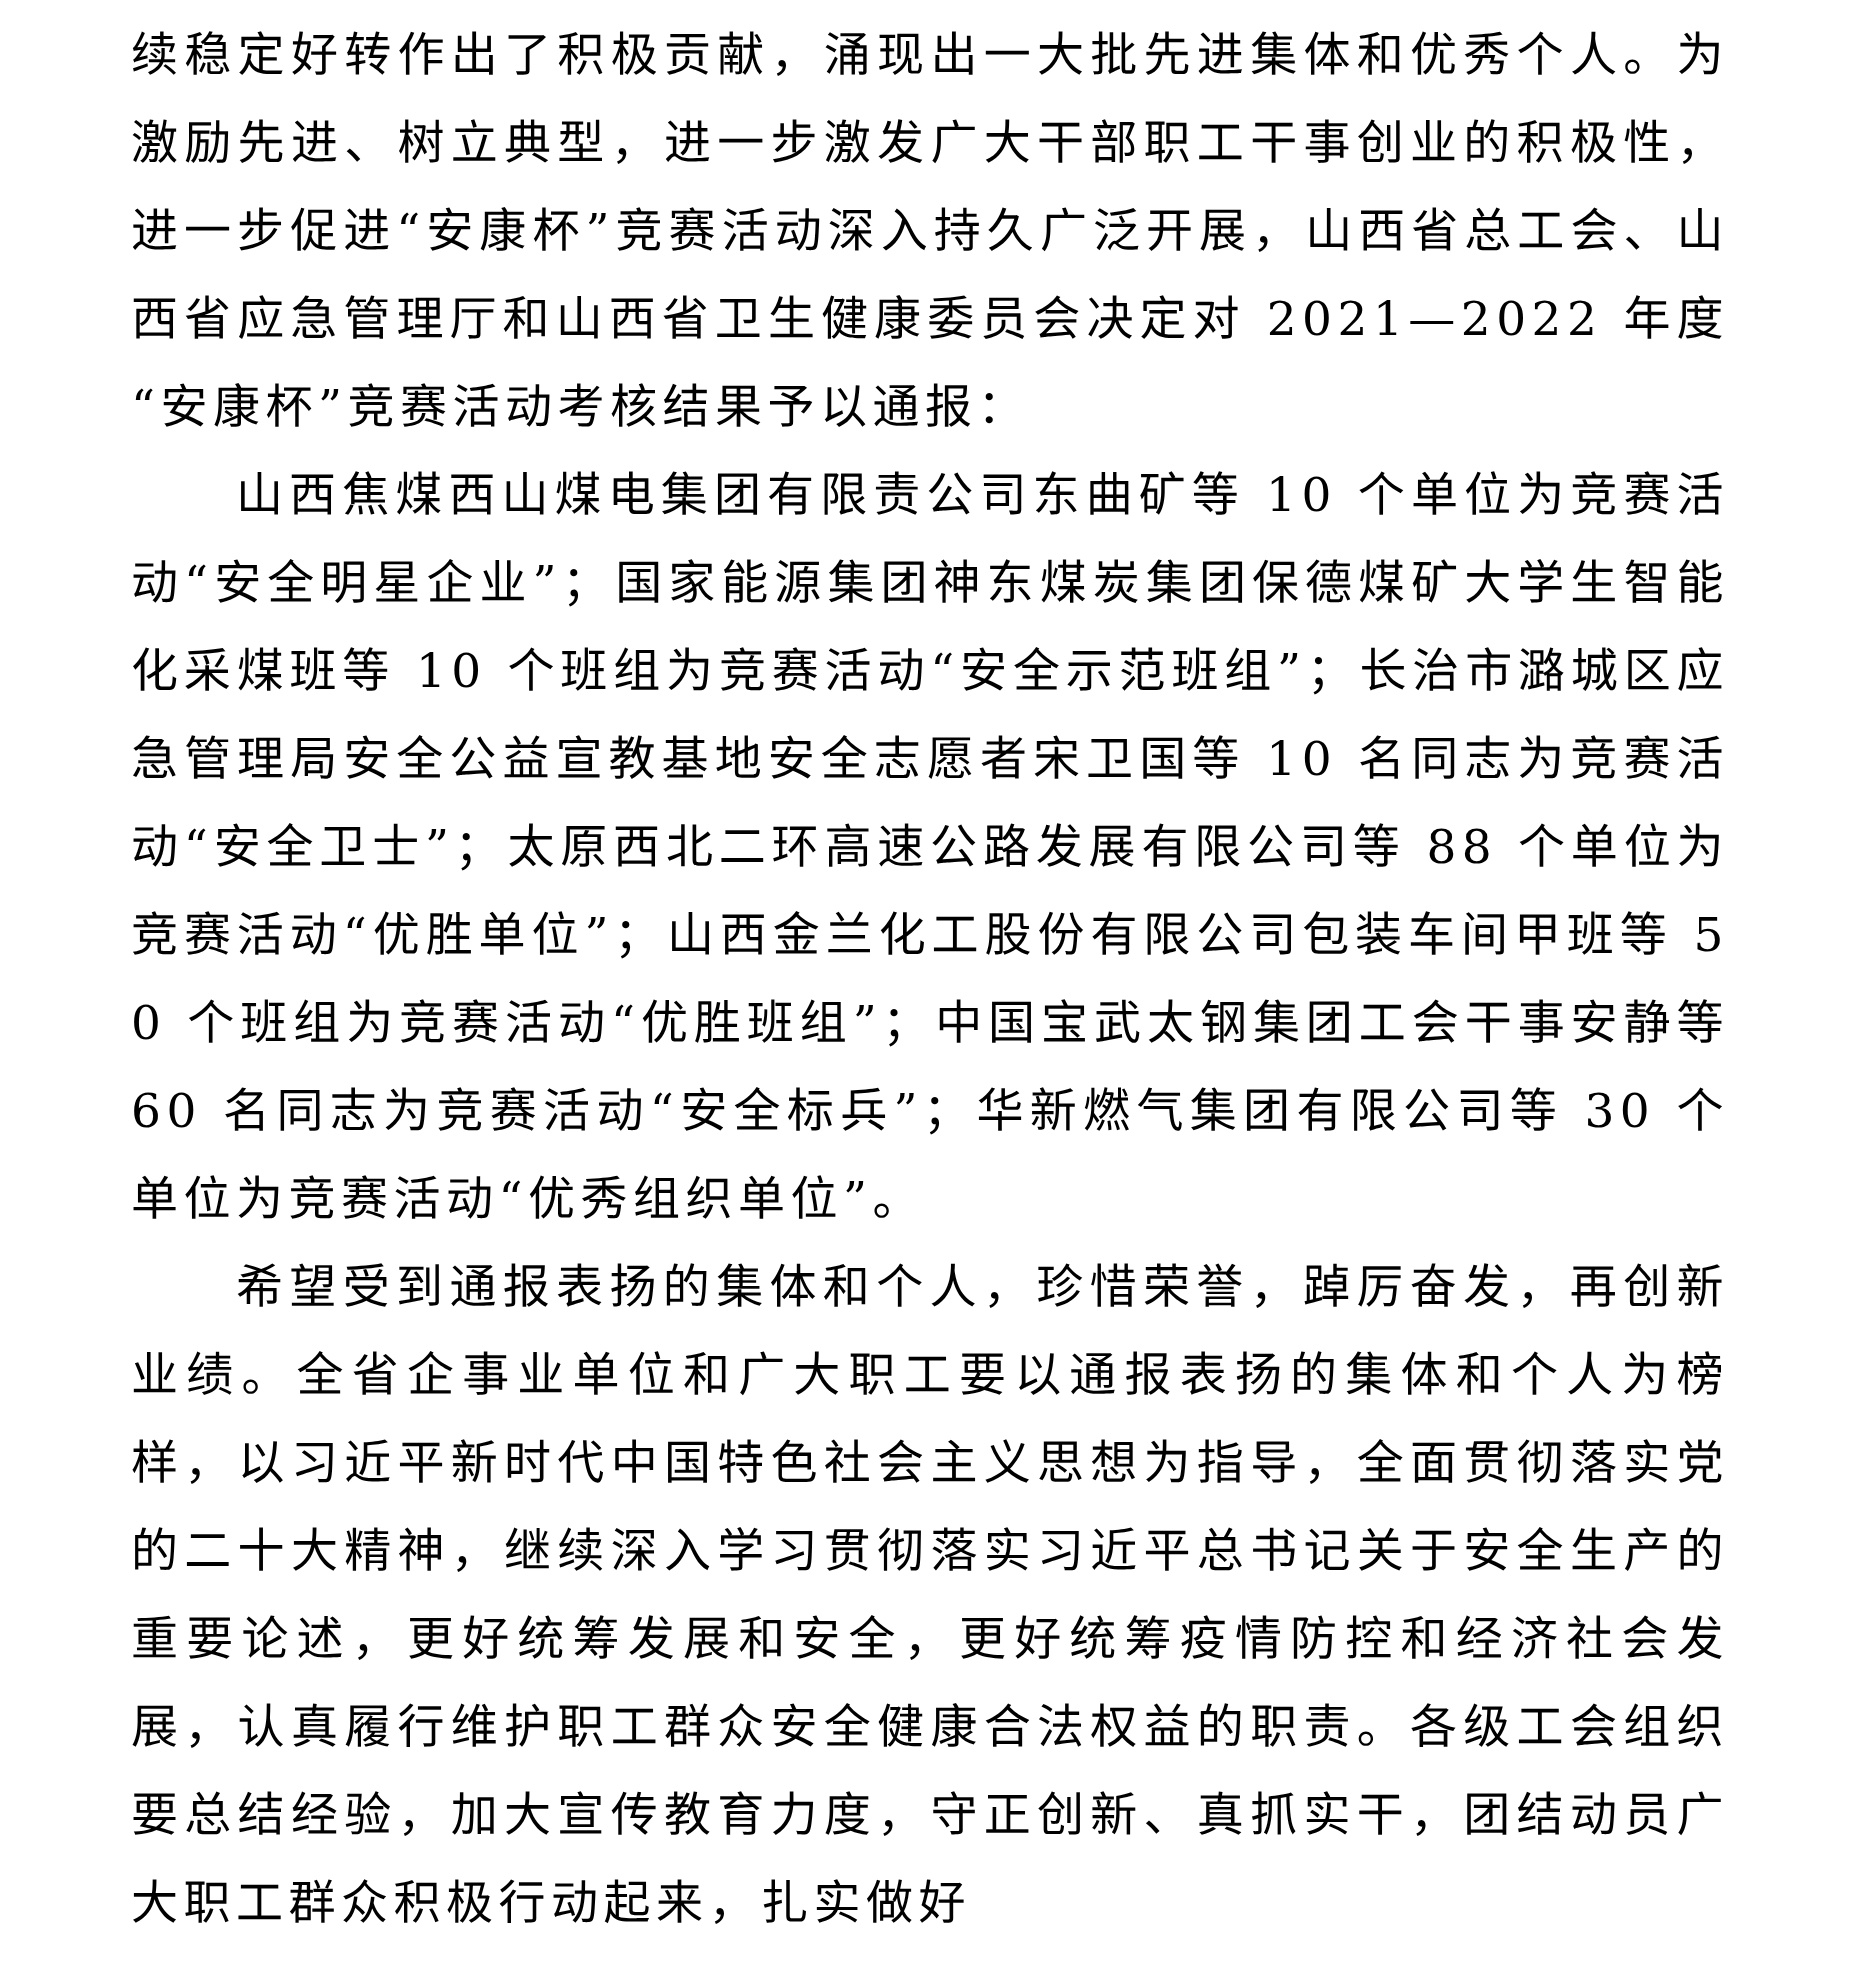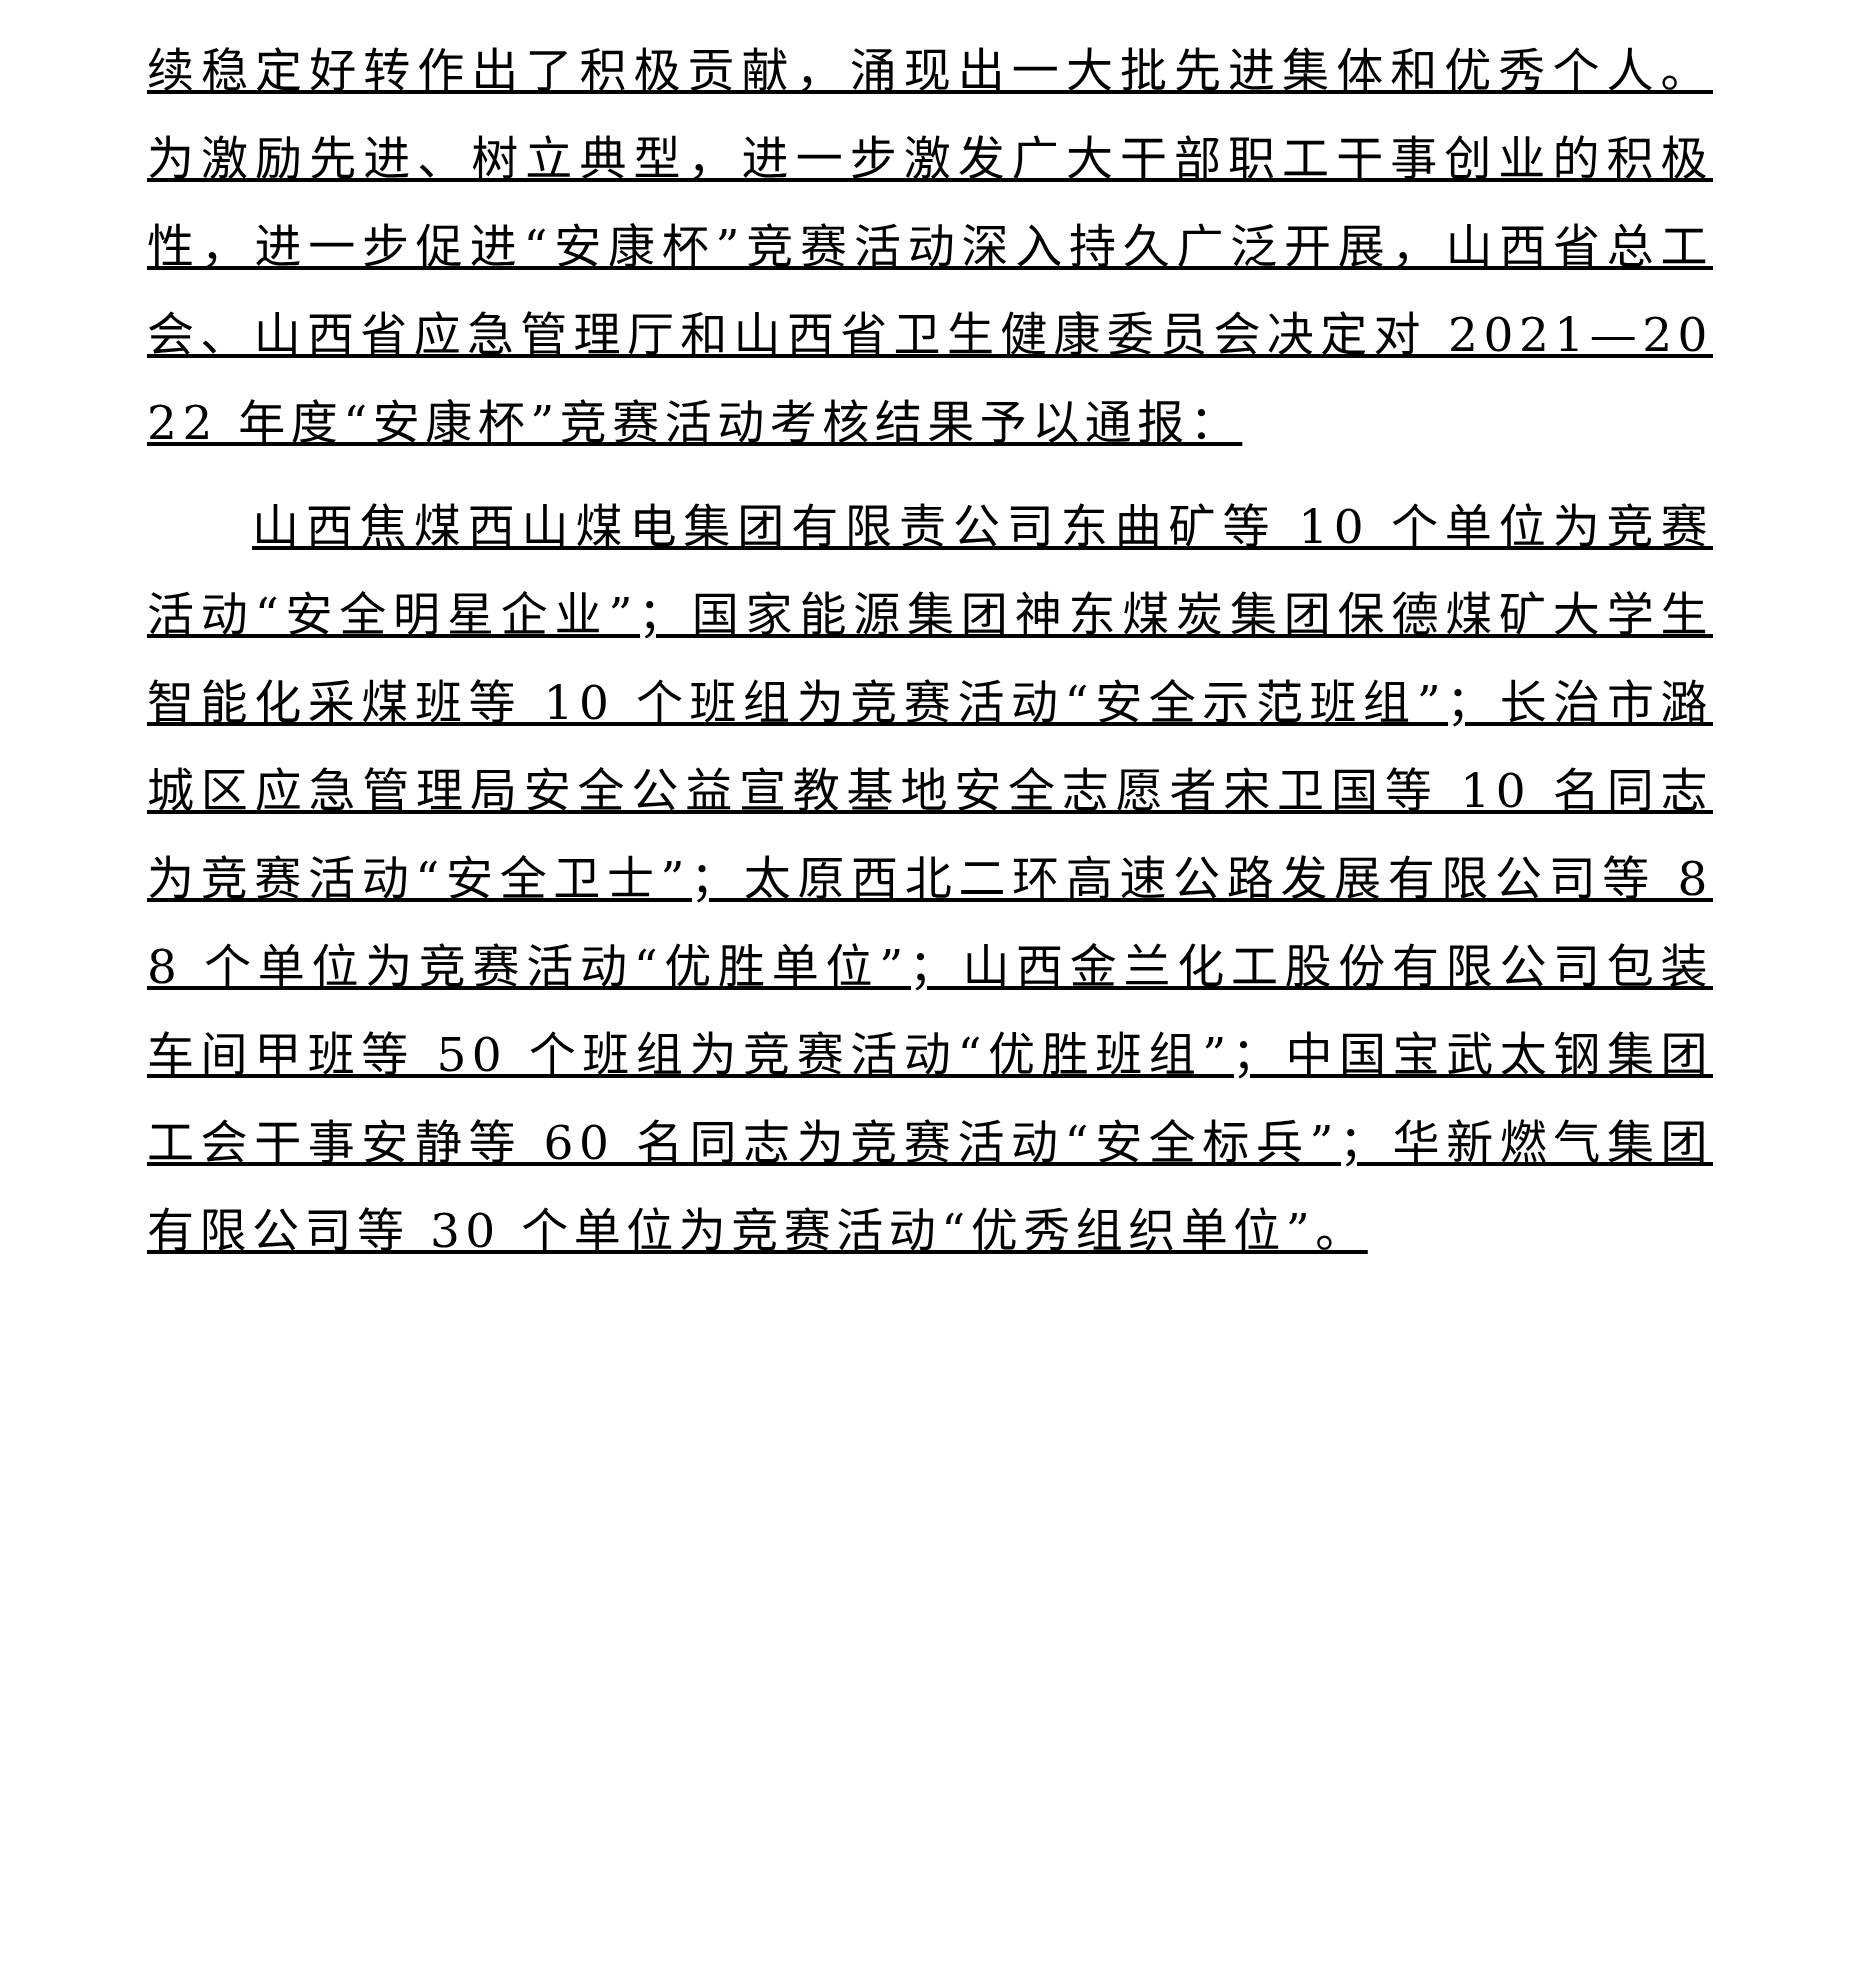--- a/index.html
+++ b/index.html
@@ -15,35 +15,35 @@
     color: #000000;
   }
   .page {
     box-sizing: border-box;
     width: 1860px;
     min-height: 1981px;
     padding: 11px 131px 15.6px 131px;
     background: #ffffff;
   }
   .para {
-    margin: 16px;
+    margin: 0;
     font-size: 47px;
     line-height: 88px;
     letter-spacing: 5.5px;
     text-align: justify;
     text-justify: inter-character;
     text-indent: 105px;
     word-break: break-all;
     overflow-wrap: break-word;
-    text-decoration: underline;
   }
   .para.no-indent {
     text-indent: 0;
   }
 </style>
 </head>
 <body>
 
 <div class="page">
   <p class="para no-indent">续稳定好转作出了积极贡献，涌现出一大批先进集体和优秀个人。为激励先进、树立典型，进一步激发广大干部职工干事创业的积极性，进一步促进“安康杯”竞赛活动深入持久广泛开展，山西省总工会、山西省应急管理厅和山西省卫生健康委员会决定对 2021—2022 年度“安康杯”竞赛活动考核结果予以通报：</p>
   <p class="para">山西焦煤西山煤电集团有限责公司东曲矿等 10 个单位为竞赛活动“安全明星企业”；国家能源集团神东煤炭集团保德煤矿大学生智能化采煤班等 10 个班组为竞赛活动“安全示范班组”；长治市潞城区应急管理局安全公益宣教基地安全志愿者宋卫国等 10 名同志为竞赛活动“安全卫士”；太原西北二环高速公路发展有限公司等 88 个单位为竞赛活动“优胜单位”；山西金兰化工股份有限公司包装车间甲班等 50 个班组为竞赛活动“优胜班组”；中国宝武太钢集团工会干事安静等 60 名同志为竞赛活动“安全标兵”；华新燃气集团有限公司等 30 个单位为竞赛活动“优秀组织单位”。</p>
+  <p class="para">希望受到通报表扬的集体和个人，珍惜荣誉，踔厉奋发，再创新业绩。全省企事业单位和广大职工要以通报表扬的集体和个人为榜样，以习近平新时代中国特色社会主义思想为指导，全面贯彻落实党的二十大精神，继续深入学习贯彻落实习近平总书记关于安全生产的重要论述，更好统筹发展和安全，更好统筹疫情防控和经济社会发展，认真履行维护职工群众安全健康合法权益的职责。各级工会组织要总结经验，加大宣传教育力度，守正创新、真抓实干，团结动员广大职工群众积极行动起来，扎实做好</p>
 </div>
 
 
 </body></html>

